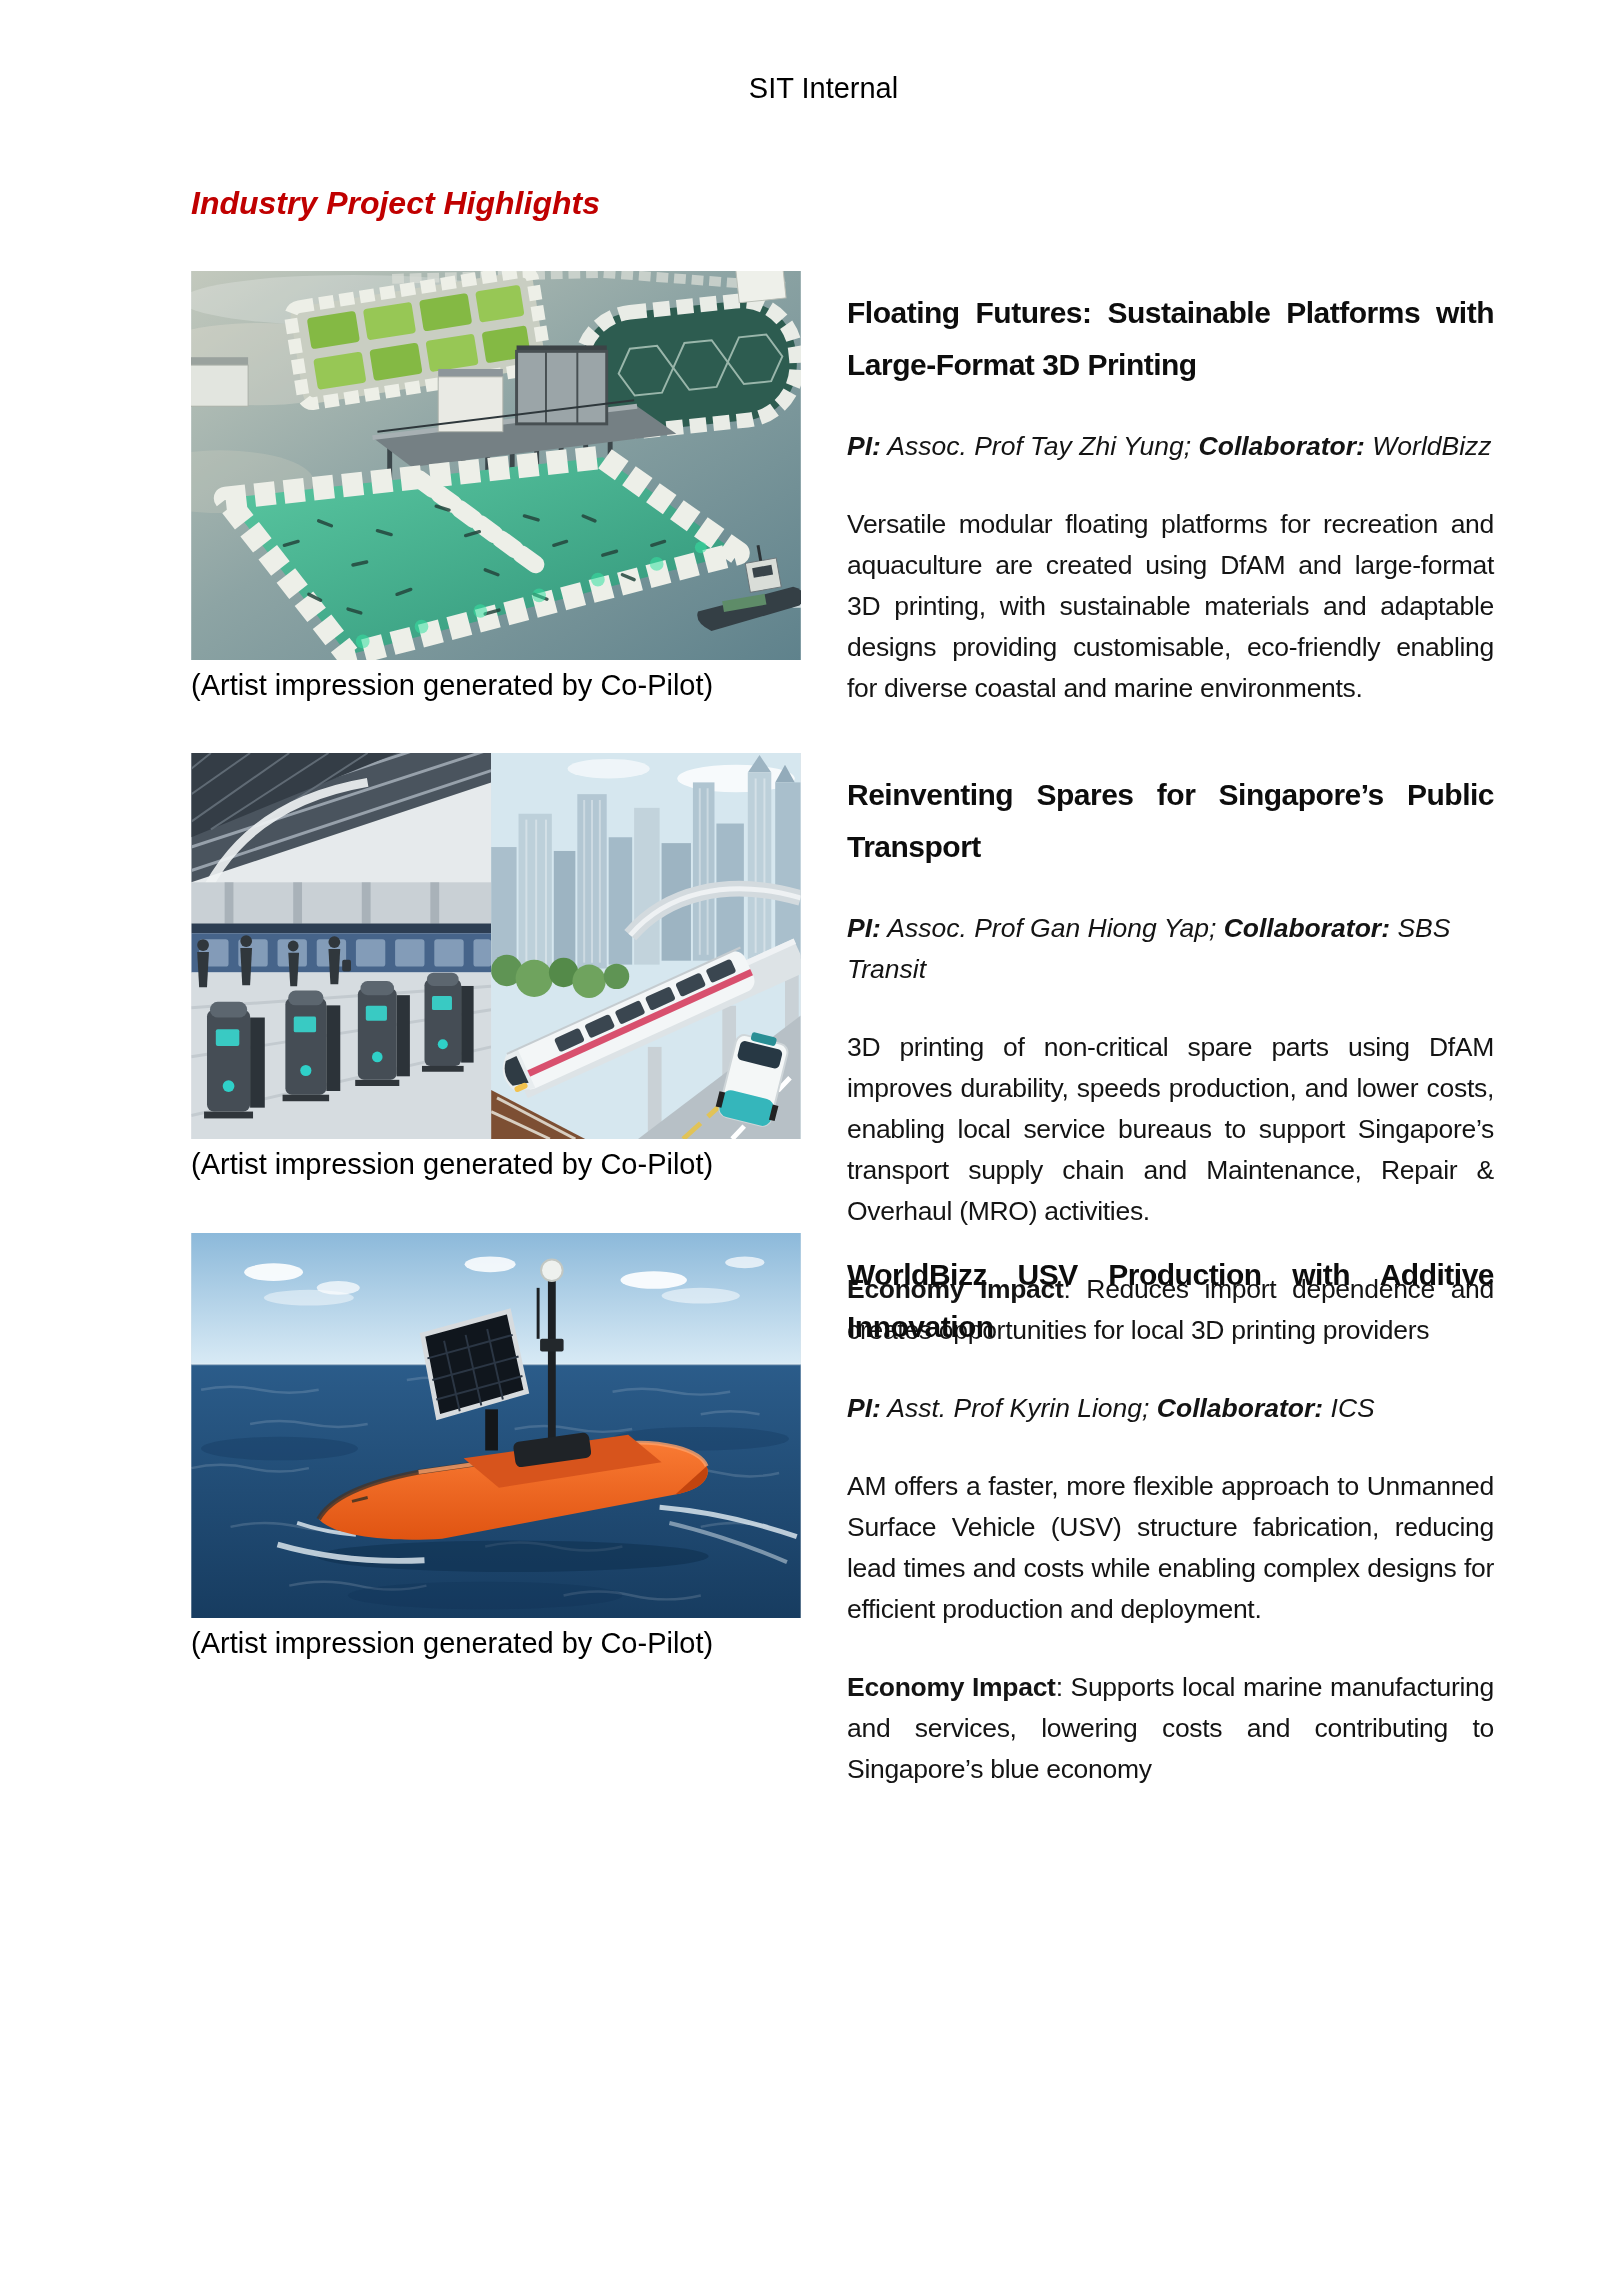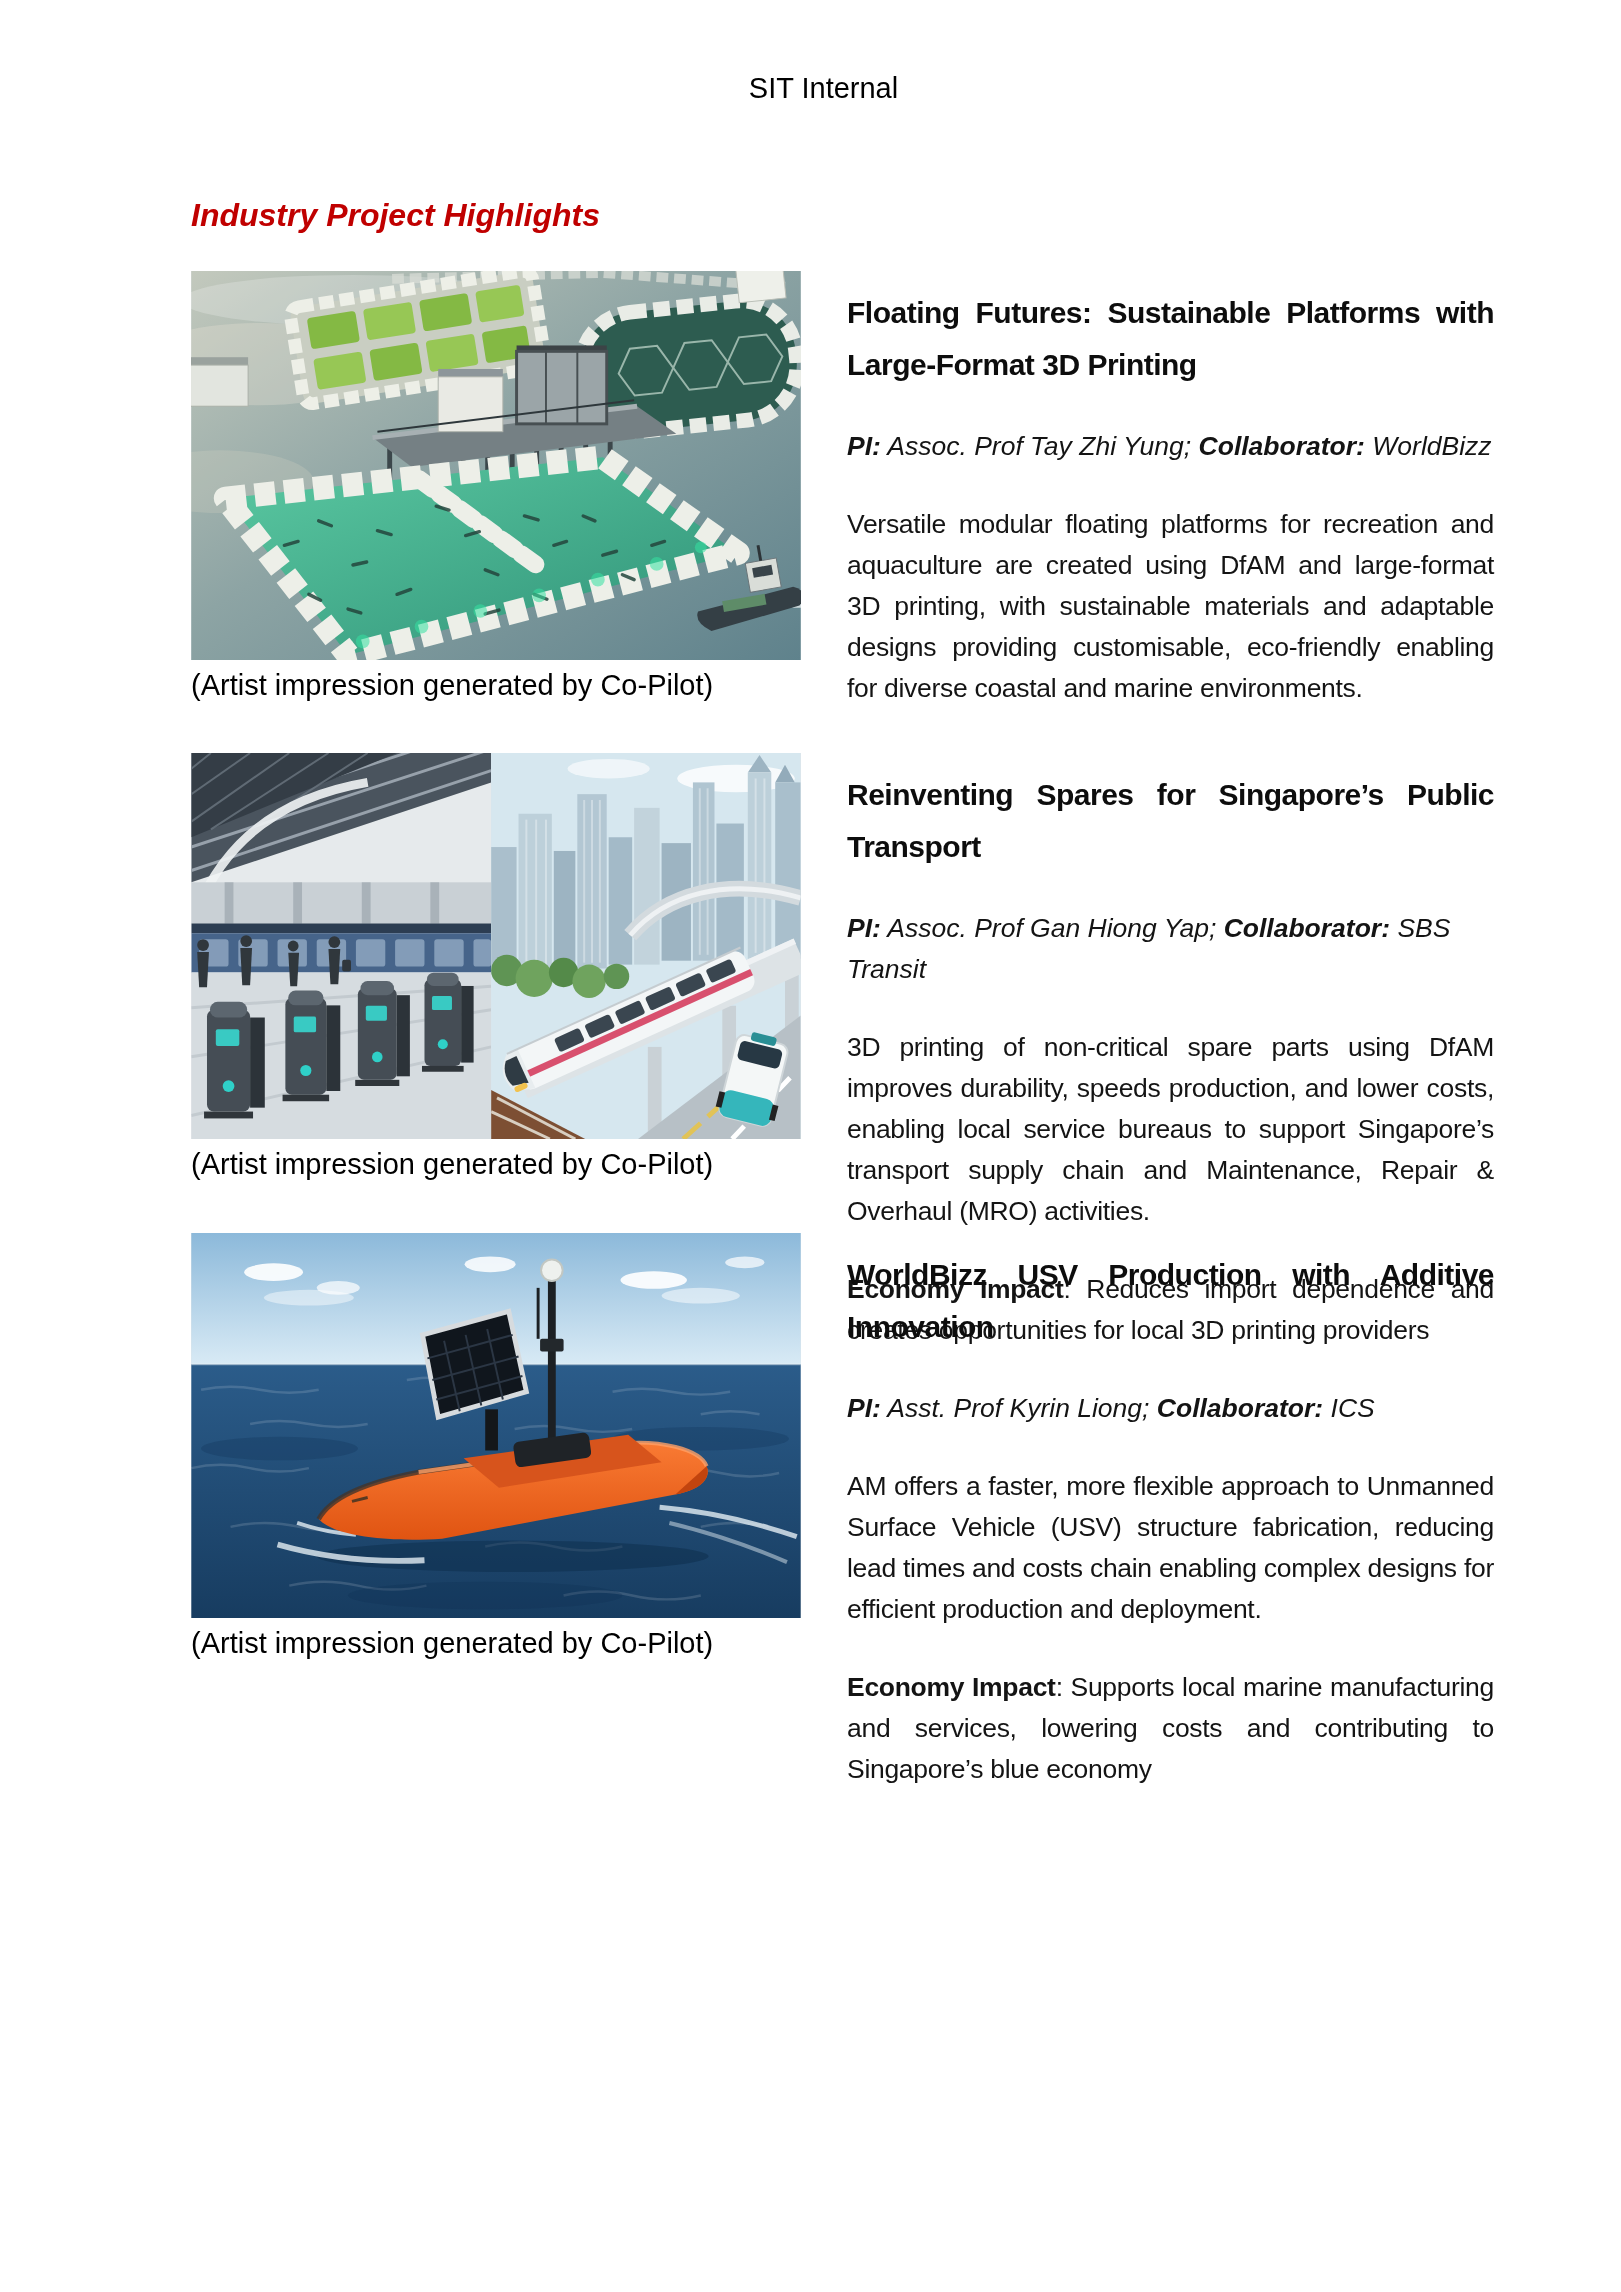--- a/index.html
+++ b/index.html
@@ -10,21 +10,21 @@
     font-family:"Liberation Sans","DejaVu Sans",sans-serif;
     color:#121212;
     overflow:hidden;
     margin-left:29px;
   }
   .classification {
     position:absolute; top:71px; left:0; width:100%;
     text-align:center; font-size:29px; line-height:35px; color:#000;
   }
   .main-heading {
-    position:absolute; top:196px; left:162px; margin:0;
+    position:absolute; top:184px; left:162px; margin:0;
     font-size:32px; line-height:39px;
     font-weight:700; font-style:italic;
     color:#C00000;
   }
   .project {
     position:absolute; left:162px; width:1304px;
     display:flex; gap:46px; align-items:flex-start;
   }
   .project figure { margin:0; width:610px; flex:none; }
   .art { display:block; width:610px; background:#dfe5e8; }
@@ -456,19 +456,19 @@
     </figure>
 
     <div class="text-col">
       <h2 class="proj-title">WorldBizz USV Production with Additive Innovation</h2>
       <p class="pi-line">
         <span class="bi">PI:</span>
         <span>Asst. Prof Kyrin Liong;</span>
         <span class="bi">Collaborator:</span>
         <span>ICS</span>
       </p>
-      <p class="body-para">AM offers a faster, more flexible approach to Unmanned Surface Vehicle (USV) structure fabrication, reducing lead times and costs chain enabling complex designs for efficient production and deployment.</p>
+      <p class="body-para">AM offers a faster, more flexible approach to Unmanned Surface Vehicle (USV) structure fabrication, reducing lead times and costs while enabling complex designs for efficient production and deployment.</p>
       <p class="body-para econ"><span class="b">Economy Impact</span><span>: Supports local marine manufacturing and services, lowering costs and contributing to Singapore’s blue economy</span></p>
     </div>
   </section>
 
 </div>
 
 
 </body></html>

